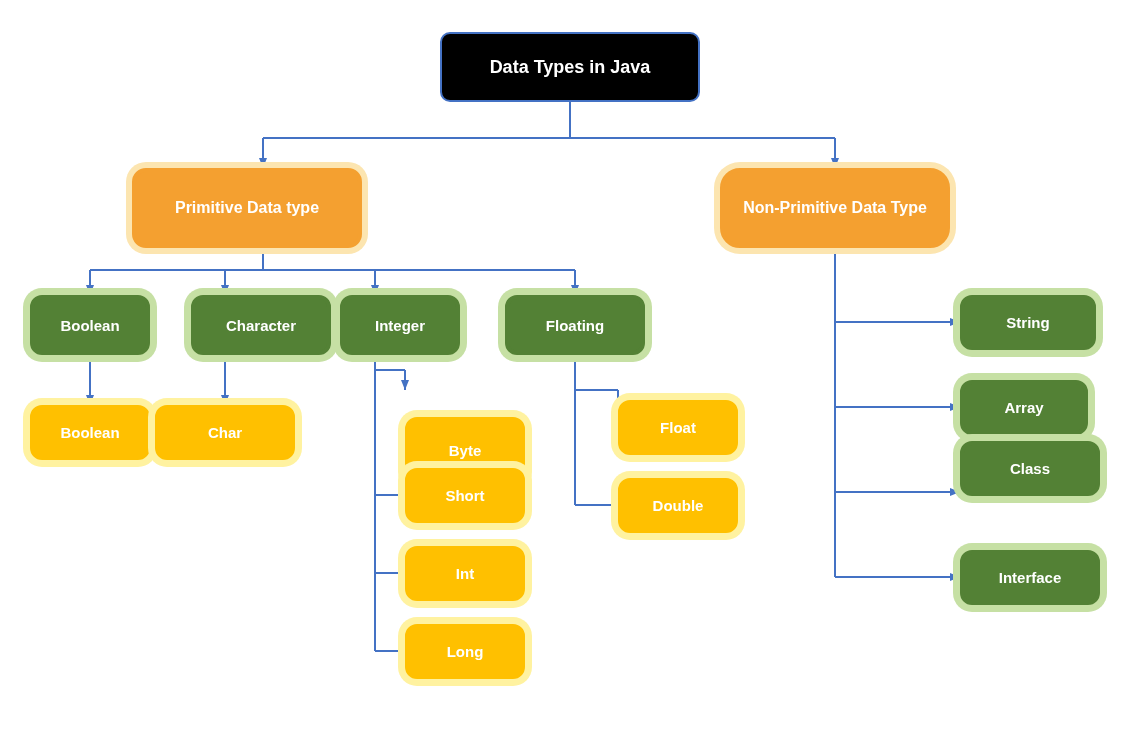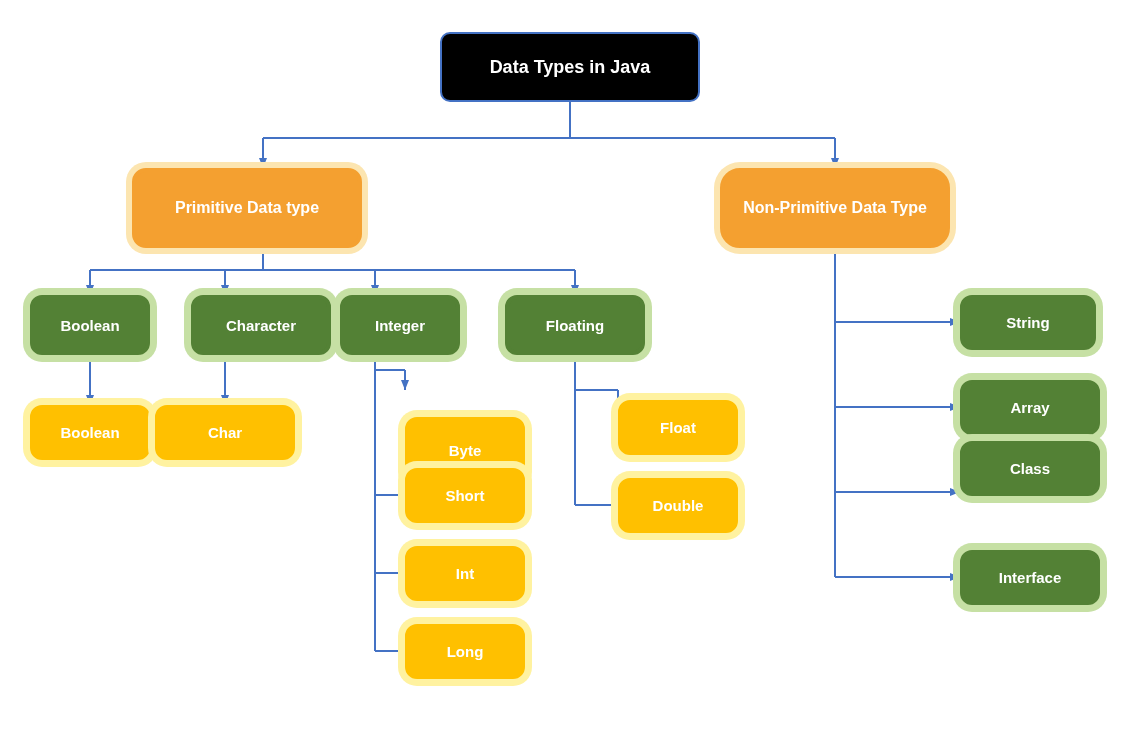--- a/index.html
+++ b/index.html
@@ -171,18 +171,18 @@
   <div class="node node-yellow" style="left:405px;top:546px;width:120px;height:55px;">Int</div>
 
   <div class="node node-yellow" style="left:405px;top:624px;width:120px;height:55px;">Long</div>
 
   <div class="node node-yellow" style="left:618px;top:400px;width:120px;height:55px;">Float</div>
 
   <div class="node node-yellow" style="left:618px;top:478px;width:120px;height:55px;">Double</div>
 
   <div class="node node-green" style="left:960px;top:295px;width:136px;height:55px;">String</div>
 
-  <div class="node node-green" style="left:960px;top:380px;width:140px;height:55px;">Array</div>
+  <div class="node node-green" style="left:960px;top:380px;width:128px;height:55px;">Array</div>
 
   <div class="node node-green" style="left:960px;top:441px;width:140px;height:55px;">Class</div>
 
   <div class="node node-green" style="left:960px;top:550px;width:140px;height:55px;">Interface</div>
 </div>
 
 </body></html>

